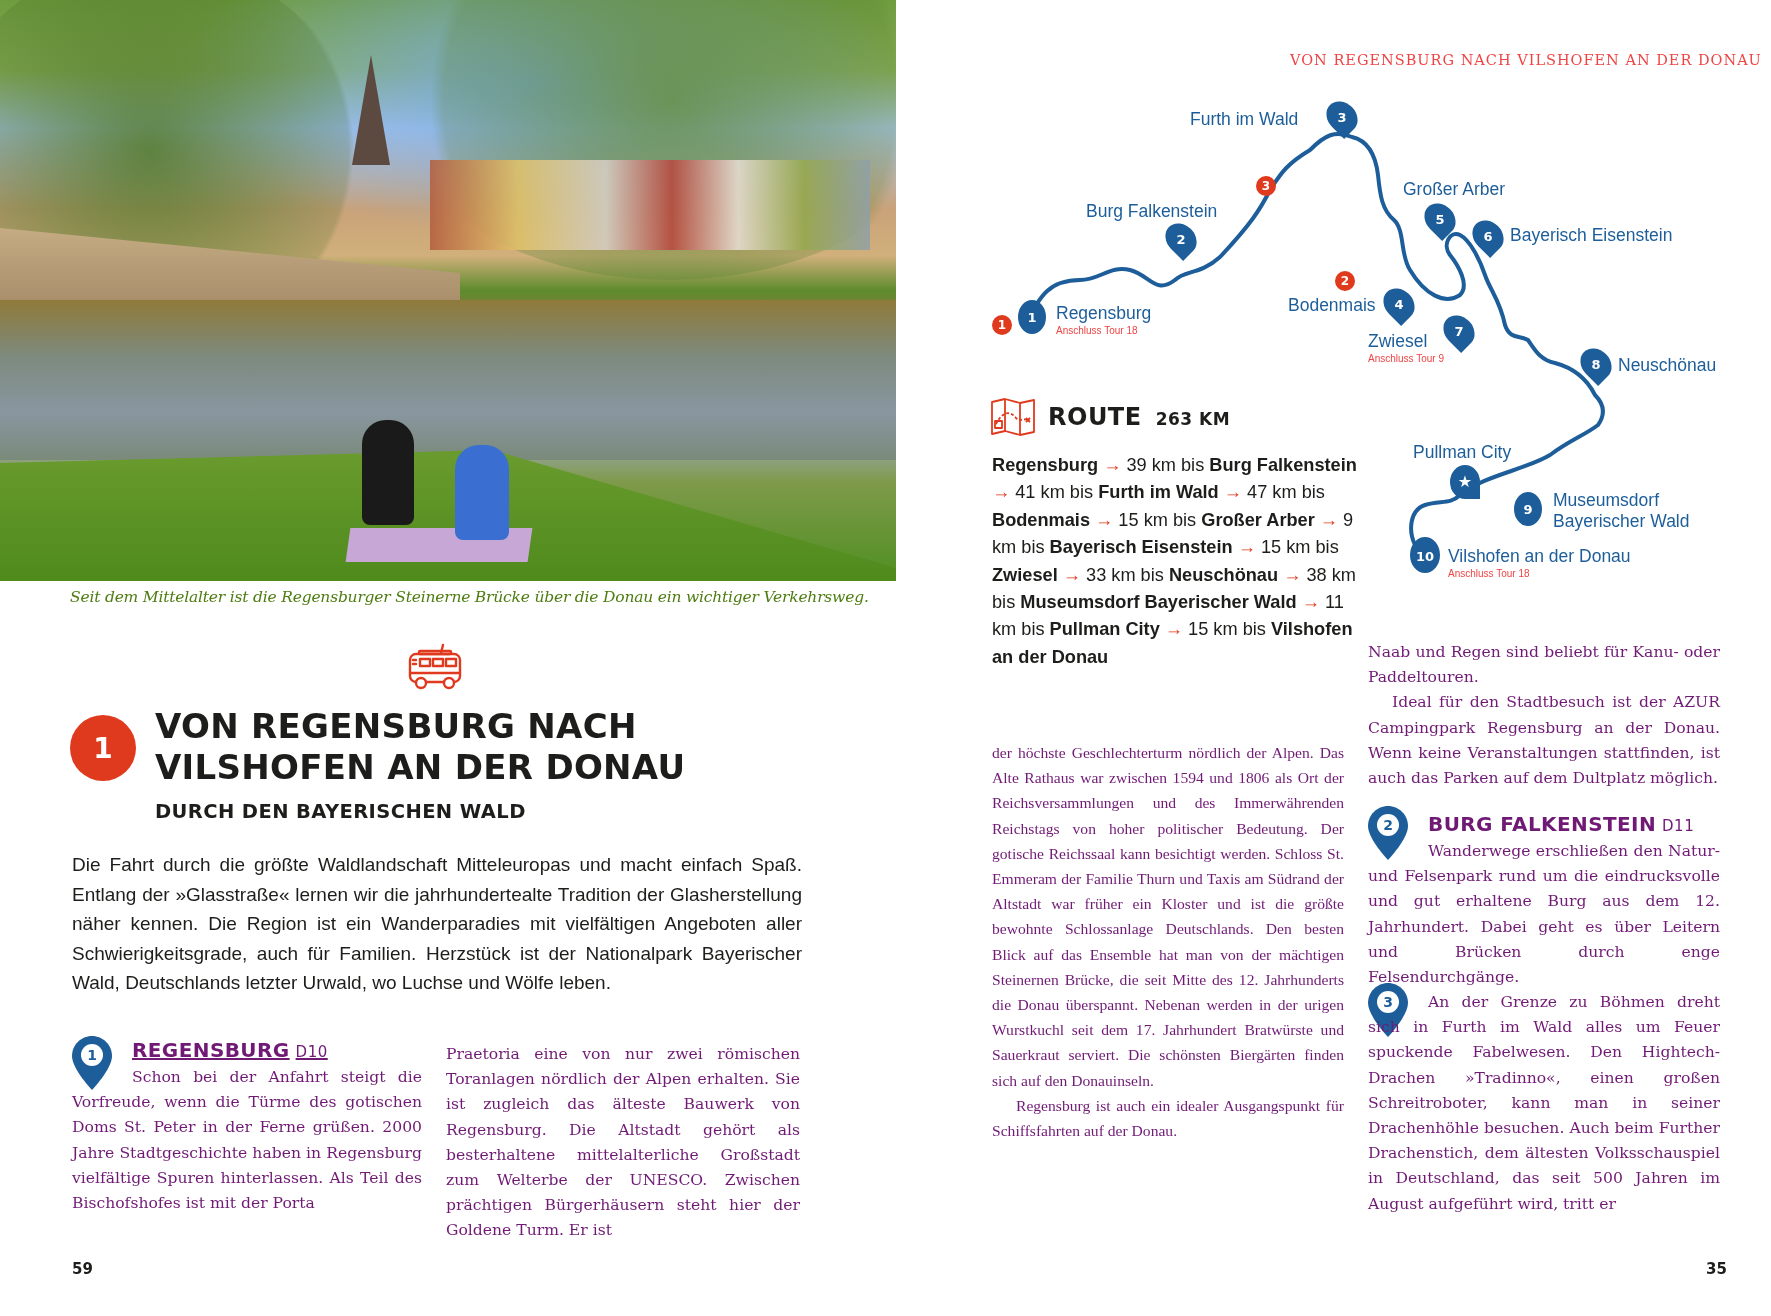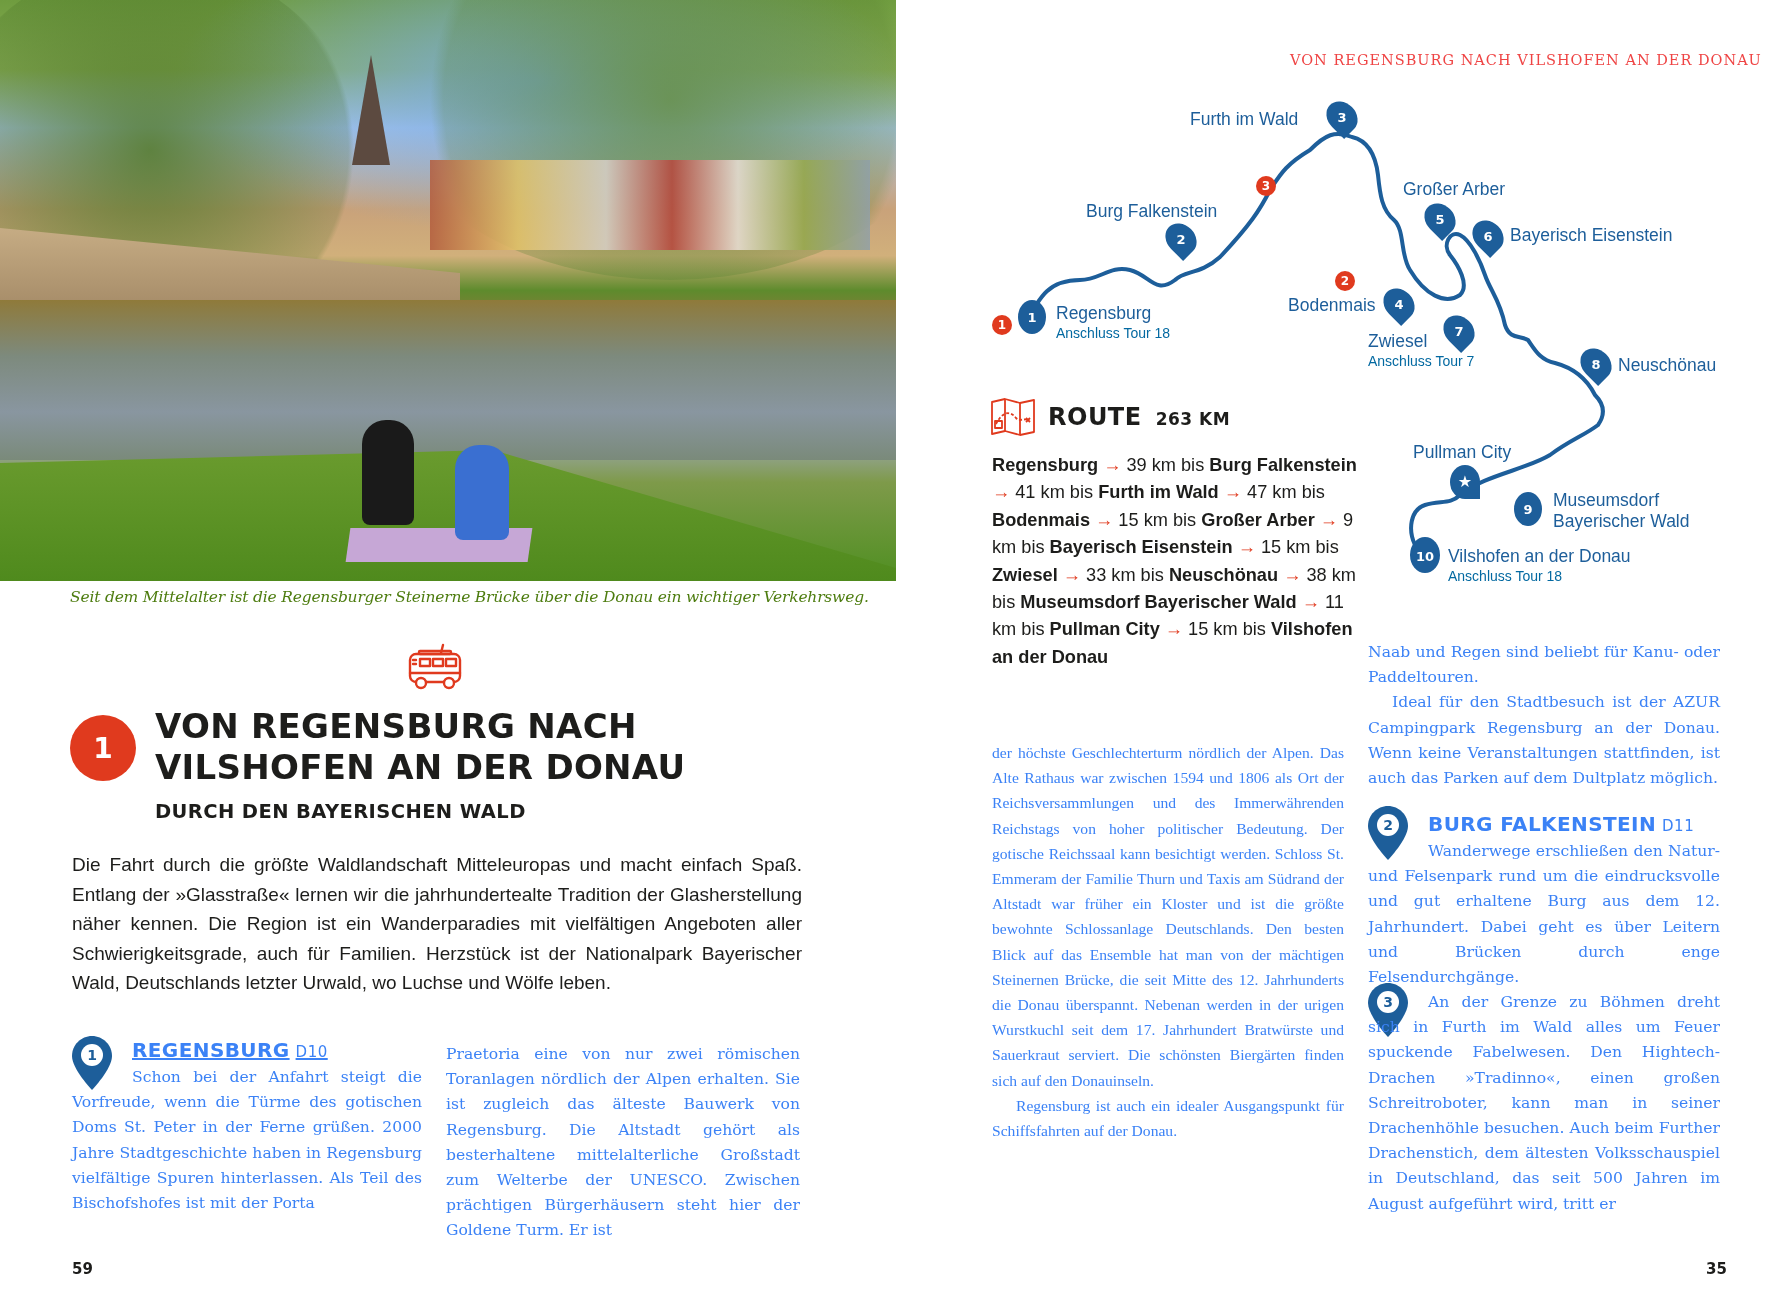--- a/index.html
+++ b/index.html
@@ -29,34 +29,34 @@
   .van { left: 405px; top: 643px; width: 60px; height: 48px; }
 
   
   .num-circle { left: 70px; top: 715px; width: 66px; height: 66px; border-radius: 50%; background: #e03a1e; color: #fff; font-family: "DejaVu Sans", sans-serif; font-weight: bold; font-size: 28px; display: flex; align-items: center; justify-content: center; }
   .h1 { left: 155px; top: 706px; width: 600px; font-family: "DejaVu Sans", sans-serif; font-weight: bold; font-size: 34px; line-height: 41px; letter-spacing: 0.3px; color: #1d1d1b; }
   .h2 { left: 155px; top: 800px; font-family: "DejaVu Sans", sans-serif; font-weight: bold; font-size: 19.5px; letter-spacing: 0.4px; color: #1d1d1b; }
 
   .intro { left: 72px; top: 850px; width: 730px; font-family: "Liberation Sans", sans-serif; font-size: 19px; line-height: 29.6px; text-align: justify; color: #1d1d1b; }
 
   
-  .col { font-family: "DejaVu Serif", serif; font-size: 15.6px; line-height: 25.2px; text-align: justify; color: #3b82f6; }
+  .col { font-family: "DejaVu Serif", serif; font-size: 15.6px; line-height: 25.2px; text-align: justify; color: #701a75; }
   .col p { margin: 0; }
   .col p.indent { text-indent: 24px; }
   .pin { position: absolute; width: 40px; height: 54px; }
   .sec-head { font-family: "DejaVu Sans", sans-serif; font-weight: bold; font-size: 20px; letter-spacing: 0.4px; line-height: 25px; }
   .sec-head .grid { font-weight: normal; font-size: 15px; letter-spacing: 0.5px; margin-left: 6px; }
 
   
   .running { left: 1290px; top: 52px; font-family: "DejaVu Serif", serif; font-size: 14.5px; letter-spacing: 1px; color: #ef4444; white-space: nowrap; }
 
   
   .map { left: 980px; top: 95px; width: 791px; height: 500px; }
   .map-label { position: absolute; font-family: "Liberation Sans", sans-serif; font-size: 17.5px; color: #1d5e9a; white-space: nowrap; }
-  .map-sub { position: absolute; font-family: "Liberation Sans", sans-serif; font-size: 14px; color: #0369a1; white-space: nowrap; text-align: right; }
+  .map-sub { position: absolute; font-family: "Liberation Sans", sans-serif; font-size: 10px; color: #ef4444; white-space: nowrap; text-align: right; }
 
   
   .route-icon { left: 990px; top: 398px; width: 46px; height: 38px; }
   .route-title { left: 1048px; top: 403px; font-family: "DejaVu Sans", sans-serif; font-weight: bold; font-size: 24px; letter-spacing: 0.5px; }
   .route-km { font-size: 17px; margin-left: 14px; }
   .route-text { left: 992px; top: 452px; width: 380px; font-family: "Liberation Sans", sans-serif; font-size: 18.2px; line-height: 27.4px; color: #1d1d1b; }
   .route-text b { font-weight: bold; }
   .arrow { color: #e03a1e; font-weight: bold; }
 
   .pageno { font-family: "DejaVu Sans", sans-serif; font-weight: bold; font-size: 15px; top: 1260px; }
@@ -149,21 +149,21 @@
   <div class="abs" style="left:446px; top:110px; width:28px; height:28px; color:#fff; font:bold 13px 'DejaVu Sans',sans-serif; display:flex; align-items:center; justify-content:center;">5</div>
   <div class="abs map-label" style="left:423px; top:84px;">Großer Arber</div>
 
   <div class="abs" style="left:494px; top:124px; width:28px; height:34px; background:#1d5e9a; border-radius:50% 50% 50% 0; transform:rotate(-45deg);"></div>
   <div class="abs" style="left:494px; top:127px; width:28px; height:28px; color:#fff; font:bold 13px 'DejaVu Sans',sans-serif; display:flex; align-items:center; justify-content:center;">6</div>
   <div class="abs map-label" style="left:530px; top:130px;">Bayerisch Eisenstein</div>
 
   <div class="abs" style="left:465px; top:219px; width:28px; height:34px; background:#1d5e9a; border-radius:50% 50% 50% 0; transform:rotate(-45deg);"></div>
   <div class="abs" style="left:465px; top:222px; width:28px; height:28px; color:#fff; font:bold 13px 'DejaVu Sans',sans-serif; display:flex; align-items:center; justify-content:center;">7</div>
   <div class="abs map-label" style="left:388px; top:236px;">Zwiesel</div>
-  <div class="abs map-sub" style="left:388px; top:258px;">Anschluss Tour 7</div>
+  <div class="abs map-sub" style="left:388px; top:258px;">Anschluss Tour 9</div>
 
   <div class="abs" style="left:602px; top:252px; width:28px; height:34px; background:#1d5e9a; border-radius:50% 50% 50% 0; transform:rotate(-45deg);"></div>
   <div class="abs" style="left:602px; top:255px; width:28px; height:28px; color:#fff; font:bold 13px 'DejaVu Sans',sans-serif; display:flex; align-items:center; justify-content:center;">8</div>
   <div class="abs map-label" style="left:638px; top:260px;">Neuschönau</div>
 
   <div class="abs map-label" style="left:433px; top:347px;">Pullman City</div>
   <div class="abs" style="left:470px; top:370px; width:30px; height:34px; background:#1d5e9a; border-radius:50% 50% 0 50%; transform:rotate(0deg);"></div>
   <div class="abs" style="left:470px; top:371px; width:30px; height:30px; color:#fff; font:16px 'DejaVu Sans',sans-serif; display:flex; align-items:center; justify-content:center;">★</div>
 
   <div class="abs" style="left:534px; top:397px; width:28px; height:34px; background:#1d5e9a; border-radius:50% 50% 50% 50%;"></div>

